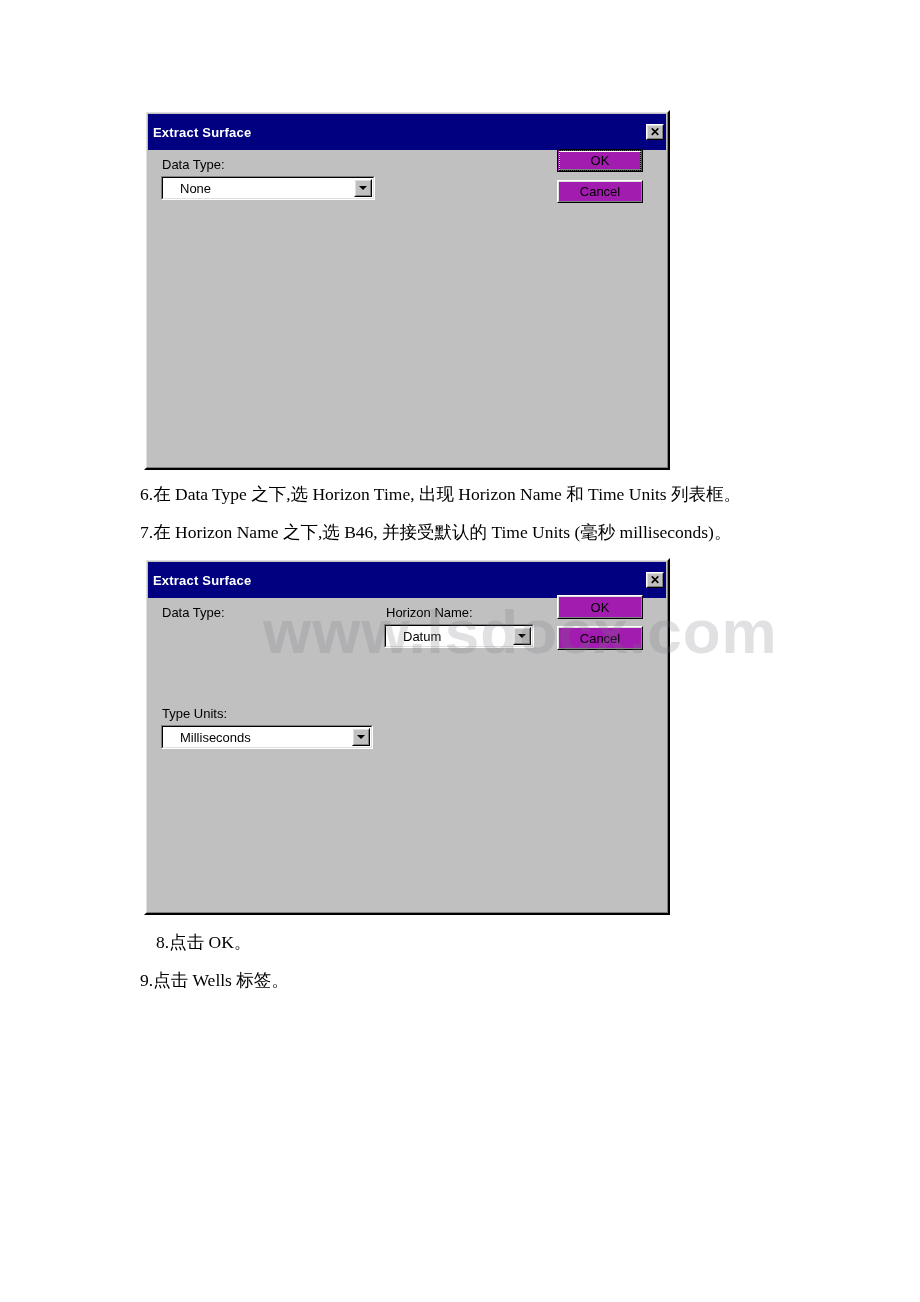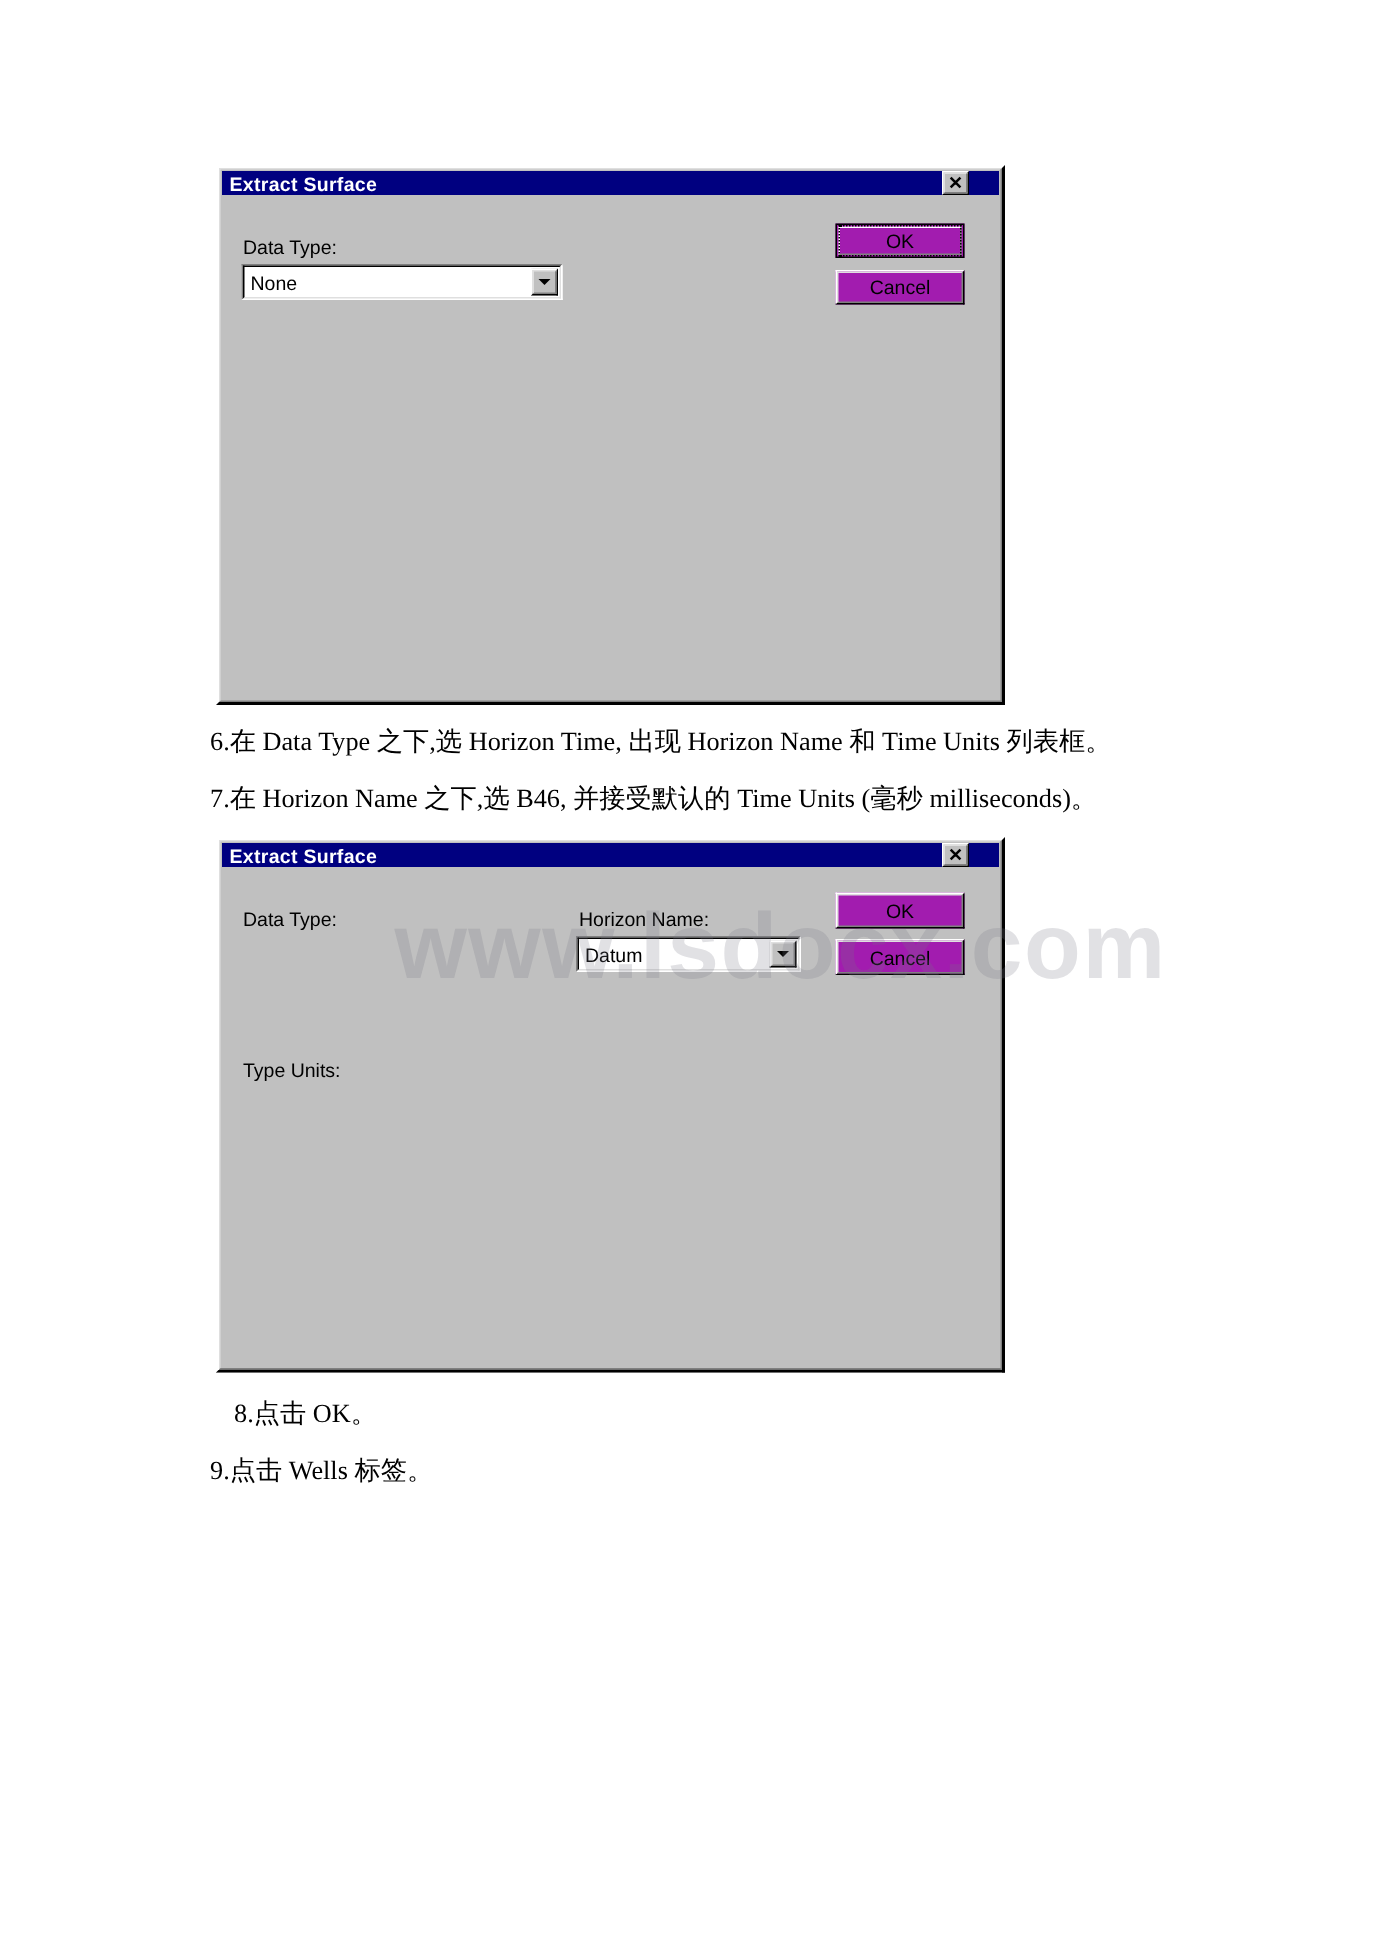--- a/index.html
+++ b/index.html
@@ -50,25 +50,25 @@
     border-left: 1px solid #dfdfdf;
     border-right: 1px solid #808080;
     border-bottom: 1px solid #808080;
     box-sizing: border-box;
   }
   .titlebar {
     position: absolute;
     left: 2px;
     top: 2px;
     right: 2px;
-    height: 16px;
+    height: 36px;
     background: #000080;
     display: flex;
     align-items: center;
-    padding: 0 20px 0 5px;
+    padding: 0 2px 0 5px;
     box-sizing: border-box;
   }
   .titlebar-text {
     color: #ffffff;
     font-family: "Liberation Sans", sans-serif;
     font-size: 13px;
     font-weight: bold;
     letter-spacing: 0.2px;
     flex: 1;
     line-height: 1;
@@ -139,21 +139,21 @@
     border-top: 1px solid #000000;
     border-left: 1px solid #000000;
     border-right: 1px solid #dfdfdf;
     border-bottom: 1px solid #dfdfdf;
     pointer-events: none;
   }
   .combo-text {
     flex: 1;
     display: flex;
     align-items: center;
-    padding-left: 3px;
+    padding-left: 16px;
     font-family: "Liberation Sans", sans-serif;
     font-size: 13px;
     color: #000000;
     background: #ffffff;
     margin: 2px 13px 2px 2px;
     position: relative;
     z-index: 2;
     white-space: nowrap;
     overflow: hidden;
   }
@@ -305,20 +305,26 @@
 
   <span class="field-label" style="left:240px; top:46px;">Horizon Name:</span>
   <div class="combo" style="left:238px; top:64px; width:150px;justify-content:flex-end;">
     <span class="combo-text">Datum</span>
     <span class="combo-arrow">
       <span class="arrow-tri"></span>
     </span>
   </div>
 
   <span class="field-label" style="left:16px; top:147px;">Type Units:</span>
+  <div class="combo" style="left:15px; top:165px; width:212px;">
+    <span class="combo-text">Milliseconds</span>
+    <span class="combo-arrow">
+      <span class="arrow-tri"></span>
+    </span>
+  </div>
 
   <div class="btn" style="left:411px; top:35px; width:86px; height:24px;">
     <span class="btn-label">OK</span>
   </div>
   <div class="btn" style="left:411px; top:66px; width:86px; height:24px;">
     <span class="btn-label">Cancel</span>
   </div>
 </div>
 
 <div class="para" style="left:140px; top:932px;margin-left:16px;">8.点击 OK。</div>

